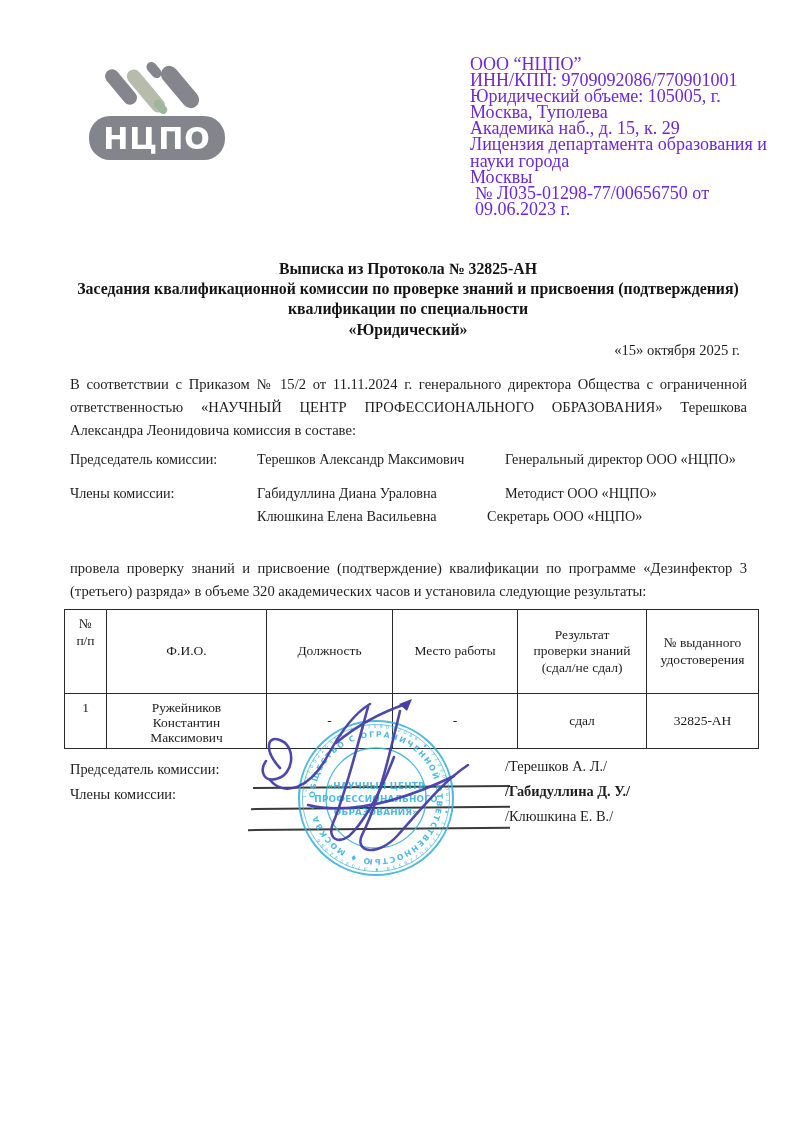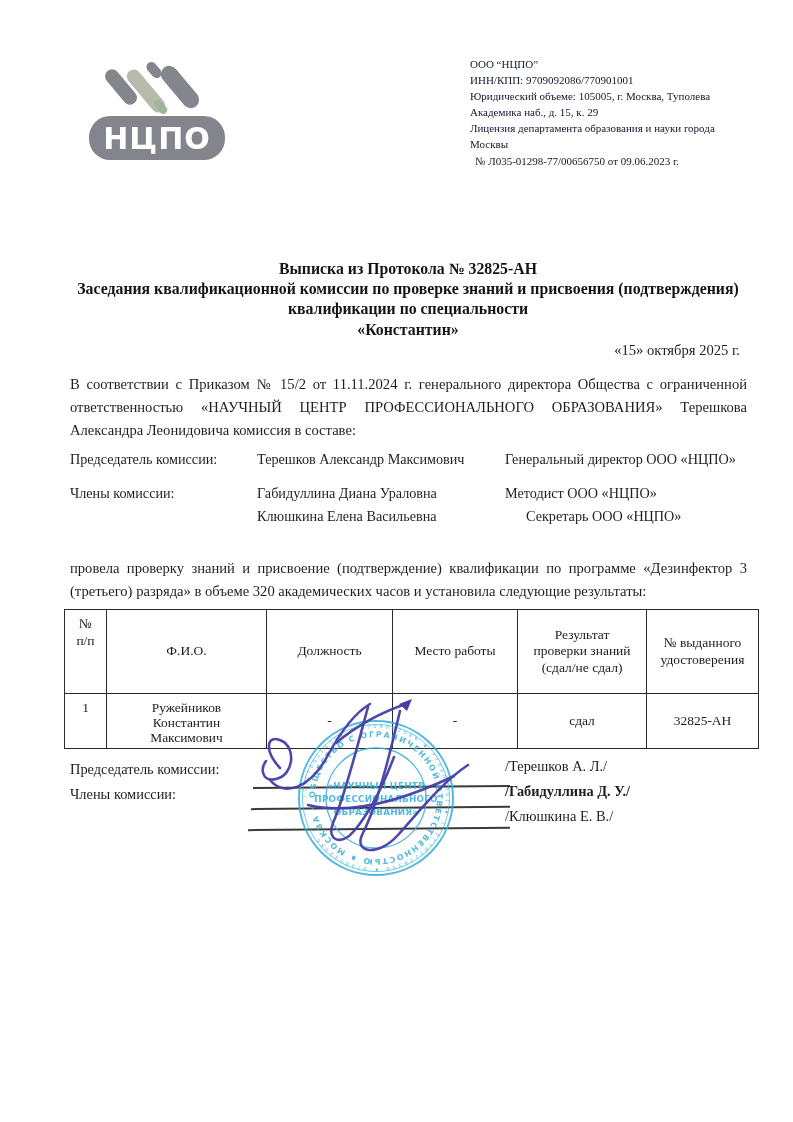--- a/index.html
+++ b/index.html
@@ -3,21 +3,21 @@
 <meta charset="utf-8">
 <style>
   html,body{margin:0;padding:0;background:#ffffff;}
   .page{
     position:relative;width:793px;height:1122px;background:#ffffff;
     font-family:"Liberation Serif", serif;color:#1e1e1e;overflow:hidden;
   }
   
   .logo-wrap{position:absolute;left:88px;top:58px;width:140px;height:104px;}
   .company-info{position:absolute;left:470px;top:56px;width:300px;
-    font-size:11px;line-height:16.1px;color:#0f172a;}
+    font-size:18px;line-height:16.1px;color:#6d28d9;}
   .company-info .lic-num{padding-left:5px;}
   
   .title-block{position:absolute;left:58px;top:259px;width:700px;text-align:center;
     font-weight:bold;font-size:15.8px;line-height:20.2px;color:#141414;}
   .doc-date{position:absolute;right:53px;top:342px;font-size:14.6px;}
   
   .para{position:absolute;left:70px;width:677px;font-size:14.6px;line-height:23.2px;
     text-align:justify;}
   .para1{top:373px;}
   .para2{top:557px;}
@@ -70,35 +70,35 @@
     <div>Академика наб., д. 15, к. 29</div>
     <div>Лицензия департамента образования и науки города</div>
     <div>Москвы</div>
     <div class="lic-num">№ Л035-01298-77/00656750 от 09.06.2023 г.</div>
   </div>
 
   <div class="title-block">
     <div>Выписка из Протокола № 32825-АН</div>
     <div>Заседания квалификационной комиссии по проверке знаний и присвоения (подтверждения)</div>
     <div>квалификации по специальности</div>
-    <div>«Константин»</div>
+    <div>«Юридический»</div>
   </div>
 
   <div class="doc-date">«15» октября 2025 г.</div>
 
   <div class="para para1">В соответствии с Приказом № 15/2 от 11.11.2024 г. генерального директора Общества с ограниченной ответственностью «НАУЧНЫЙ ЦЕНТР ПРОФЕССИОНАЛЬНОГО ОБРАЗОВАНИЯ» Терешкова Александра Леонидовича комиссия в составе:</div>
 
   <span class="pos" style="left:70px;top:451px;">Председатель комиссии:</span>
   <span class="pos" style="left:257px;top:451px;">Терешков Александр Максимович</span>
   <span class="pos" style="left:505px;top:451px;">Генеральный директор ООО «НЦПО»</span>
   <span class="pos" style="left:70px;top:485px;">Члены комиссии:</span>
   <span class="pos" style="left:257px;top:485px;">Габидуллина Диана Ураловна</span>
   <span class="pos" style="left:505px;top:485px;">Методист ООО «НЦПО»</span>
   <span class="pos" style="left:257px;top:508px;">Клюшкина Елена Васильевна</span>
-  <span class="pos" style="left:526px;top:508px;text-align:center;">Секретарь ООО «НЦПО»</span>
+  <span class="pos" style="left:487px;top:508px;text-align:center;">Секретарь ООО «НЦПО»</span>
 
   <div class="para para2">провела проверку знаний и присвоение (подтверждение) квалификации по программе «Дезинфектор 3 (третьего) разряда» в объеме 320 академических часов и установила следующие результаты:</div>
 
   <div class="results">
     <table>
       <colgroup>
         <col style="width:42px">
           <col style="width:160px">
           <col style="width:126px">
         <col style="width:125px">

